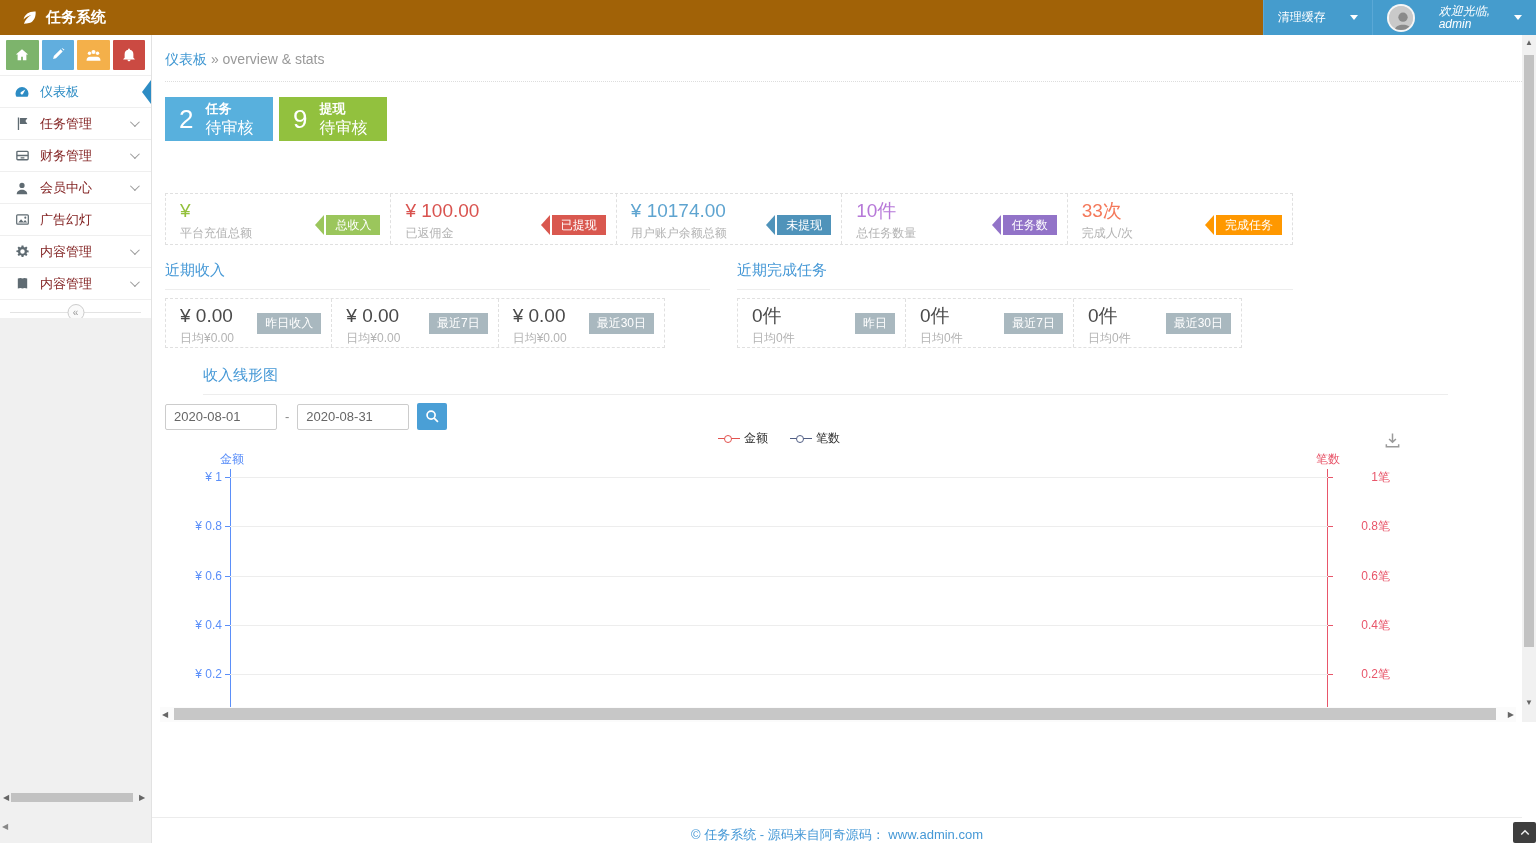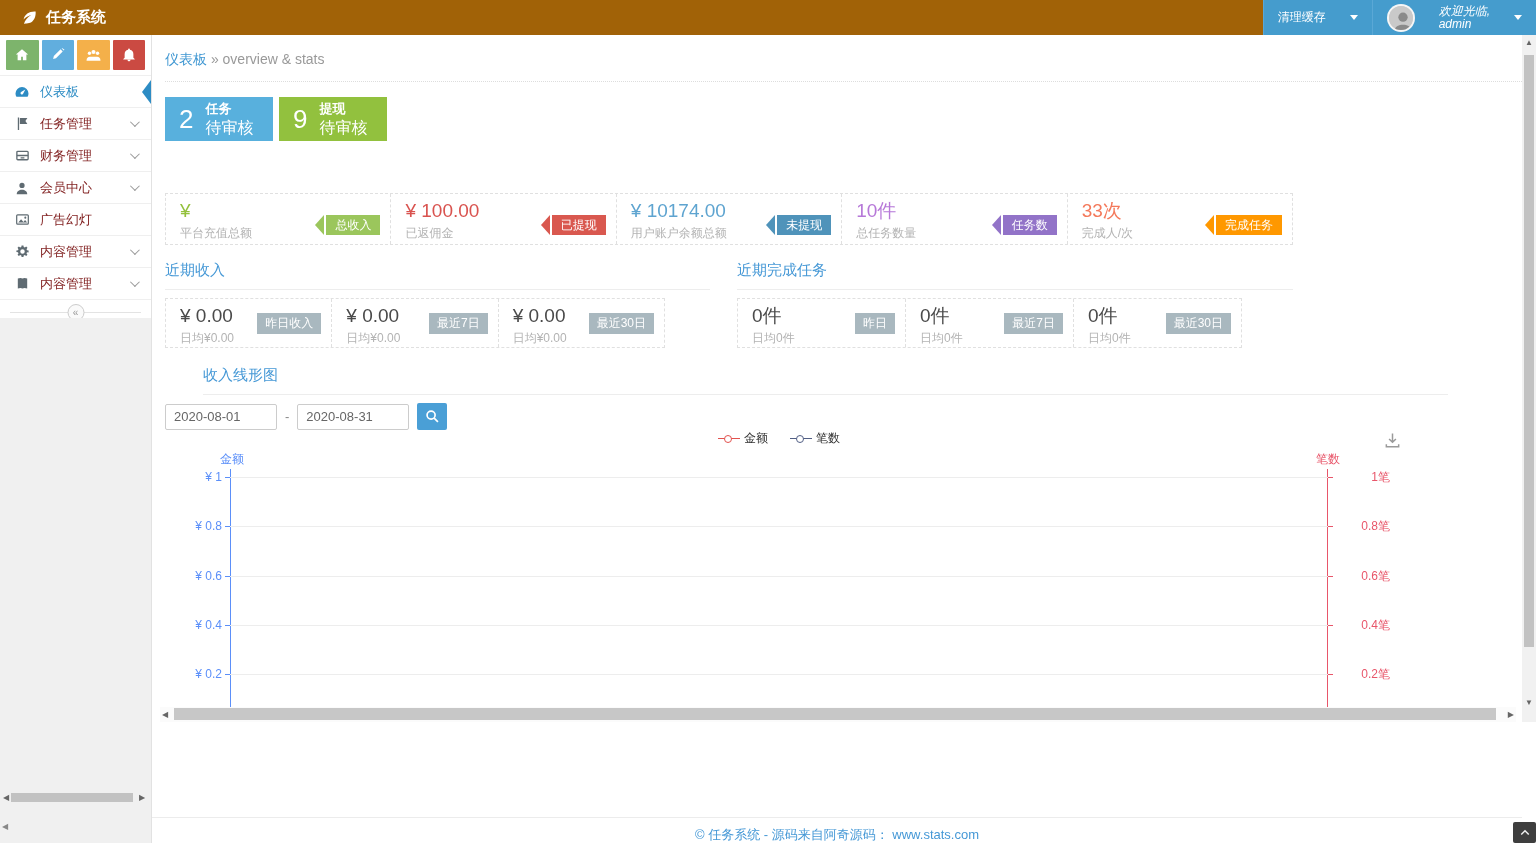--- a/index.html
+++ b/index.html
@@ -474,21 +474,21 @@
     </div>
 
     <div class="hscroll">
       <span class="arr arr-l">◀</span>
       <span class="thumb"></span>
       <span class="arr arr-r">▶</span>
     </div>
 
     <div class="footer">
       <span>© 任务系统 - 源码来自阿奇源码：</span>
-      <a>www.stats.com</a>
+      <a>www.admin.com</a>
     </div>
   </div>
 
   <div class="vscroll">
     <span class="va" style="top:3px">▲</span>
     <span class="thumb"></span>
     <span class="va" style="top:663px">▼</span>
   </div>
   <div class="corner"></div>
 

